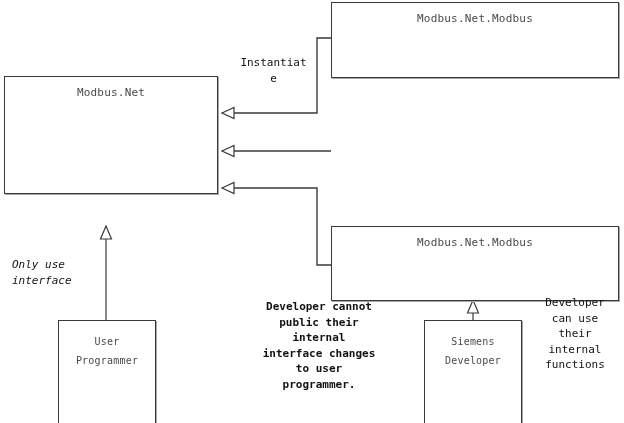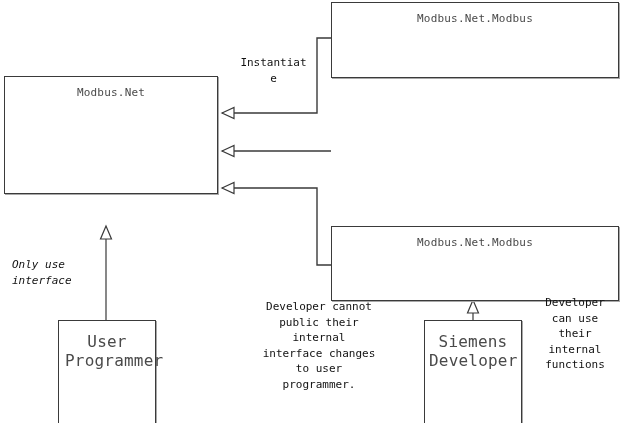--- a/index.html
+++ b/index.html
@@ -23,21 +23,21 @@
     position:absolute;
     left:0;right:0;
     text-align:center;
     color:#4a4a4a;
     font-size:11px;
     line-height:15px;
     letter-spacing:0.2px;
   }
   
   .pkg .title{top:8px;}
-  .actor .title{top:11px;font-size:16px;line-height:19px;}
+  .actor .title{top:11px;font-size:10px;line-height:19px;}
 
   .lbl{
     position:absolute;
     color:#111111;
     font-size:11px;
     line-height:15.5px;
     white-space:pre-line;
     letter-spacing:0px;
   }
   .lbl.c{text-align:center;}
@@ -97,21 +97,21 @@
   <div class="node actor" style="left:424px;top:320px;width:98px;height:110px;">
     <div class="title" style="padding:0 4px;">Siemens Developer</div>
   </div>
 
   <div class="lbl c" style="left:222px;top:55px;width:103px;">Instantiat
 e</div>
 
   <div class="lbl l" style="left:12px;top:257px;width:110px;font-style:italic;">Only use
 interface</div>
 
-  <div class="lbl c" style="left:235px;top:299px;width:168px;">Developer cannot
+  <div class="lbl c" style="left:235px;top:299px;width:168px;font-weight:bold;">Developer cannot
 public their
 internal
 interface changes
 to user
 programmer.</div>
 
   <div class="lbl c" style="left:529px;top:295px;width:92px;">Developer
 can use
 their
 internal

